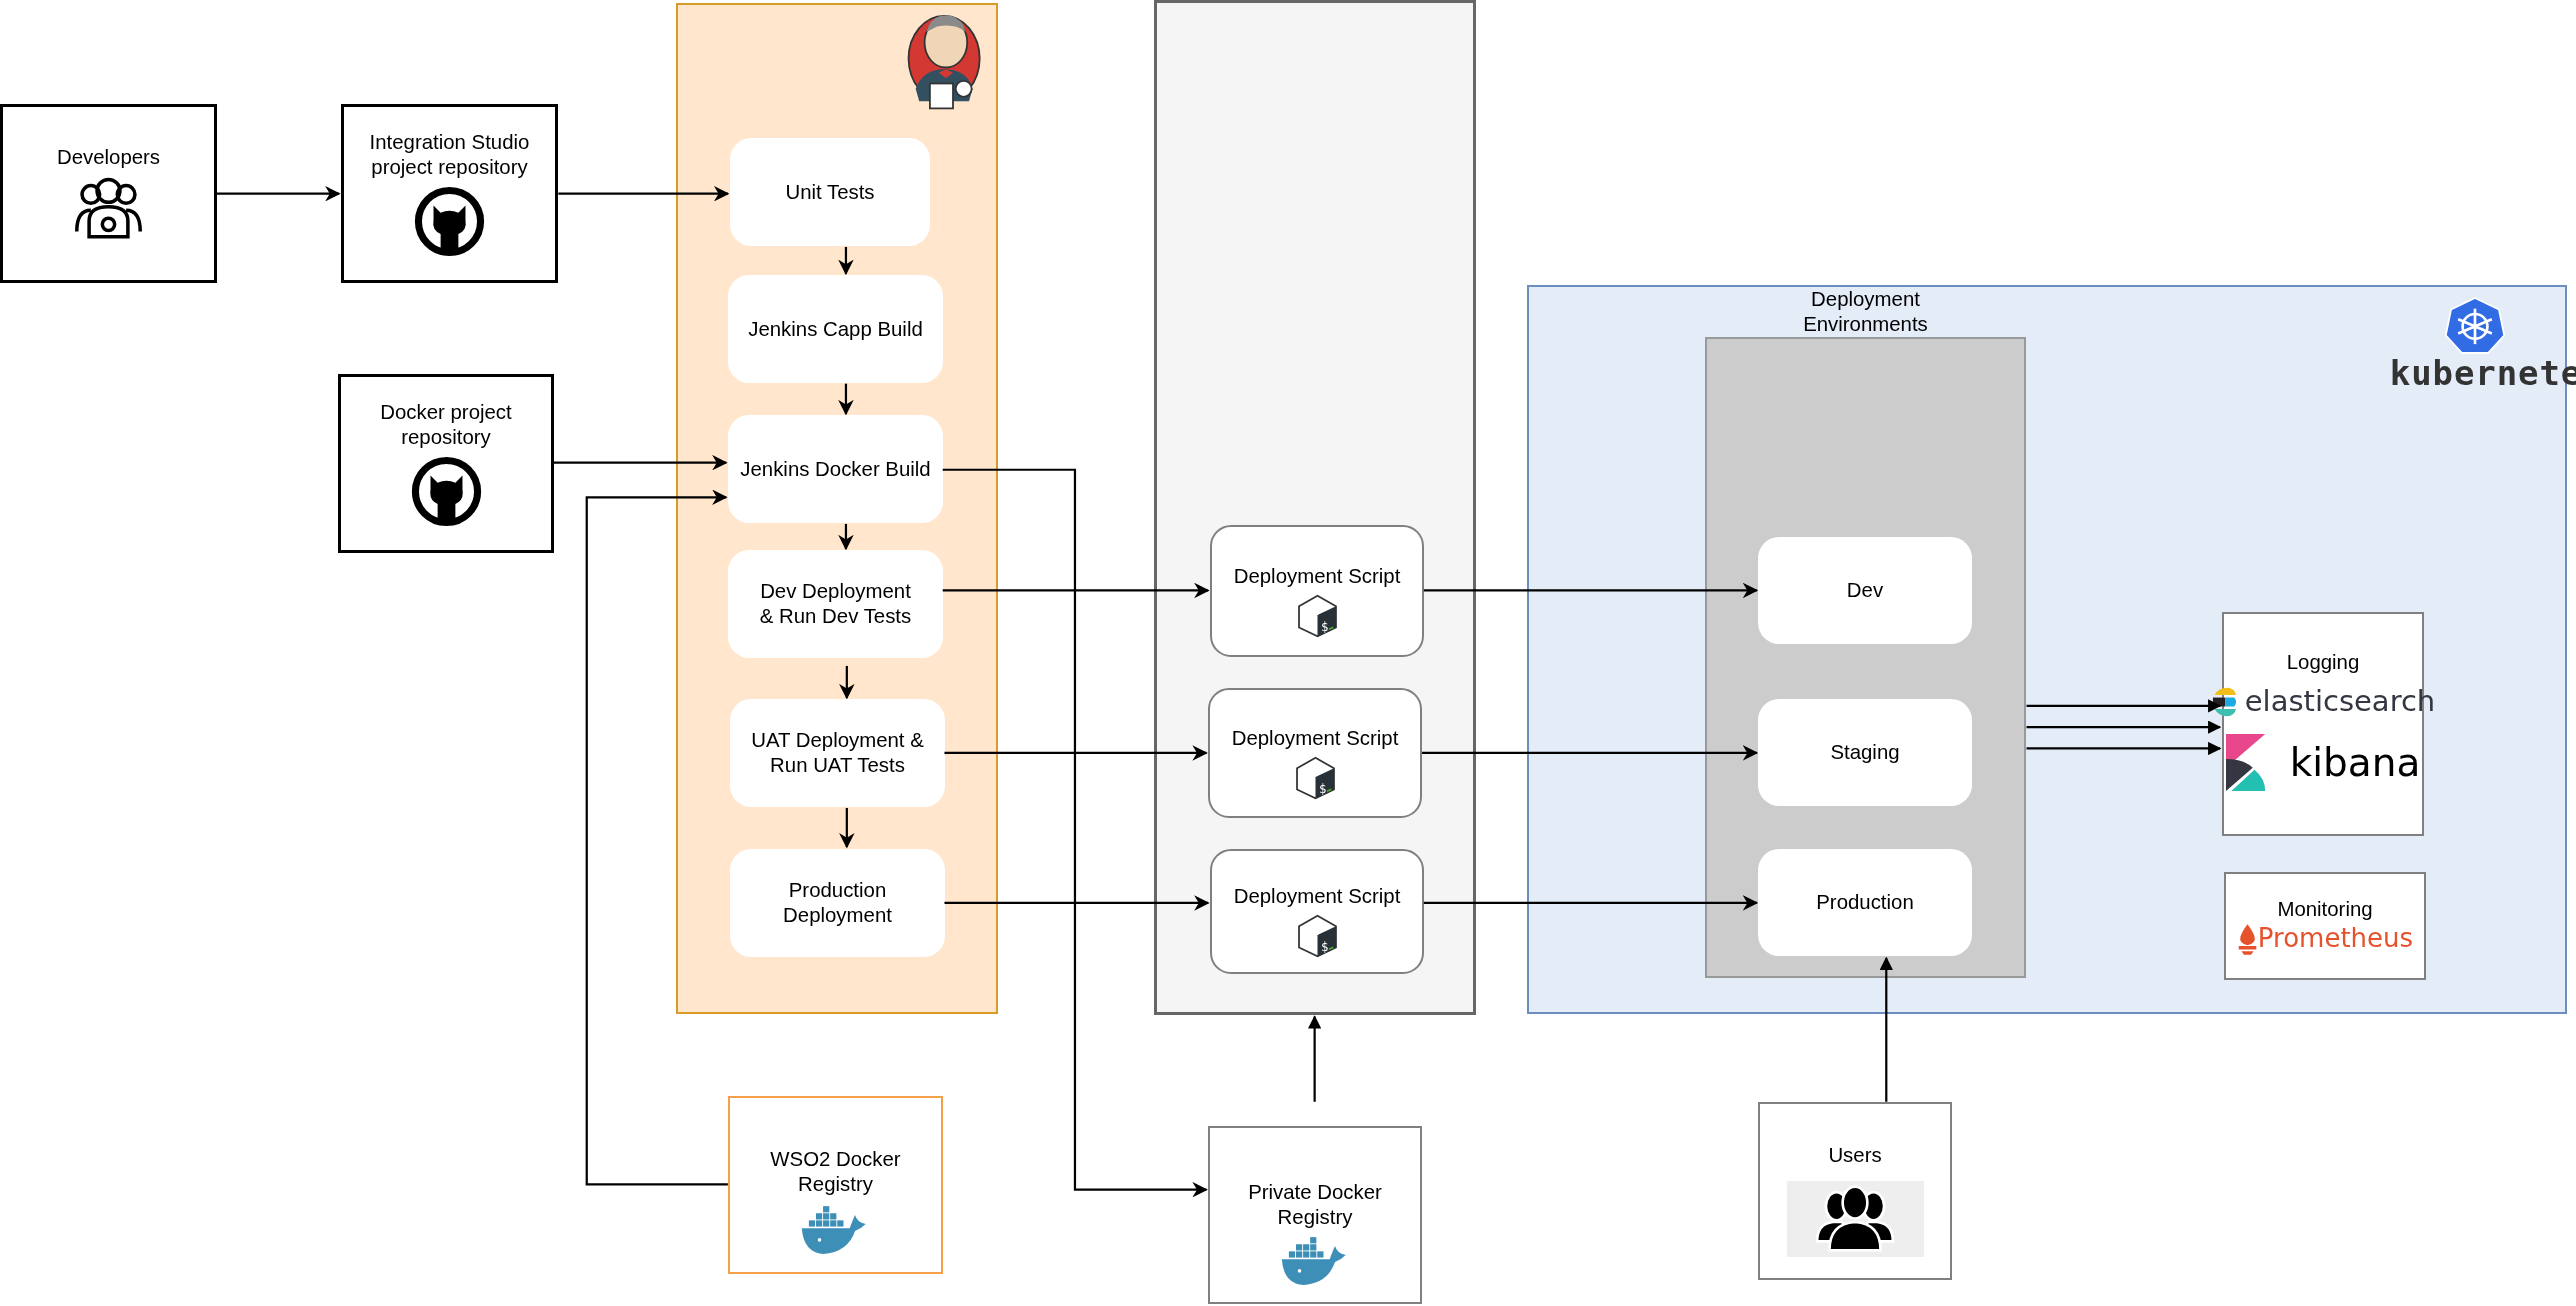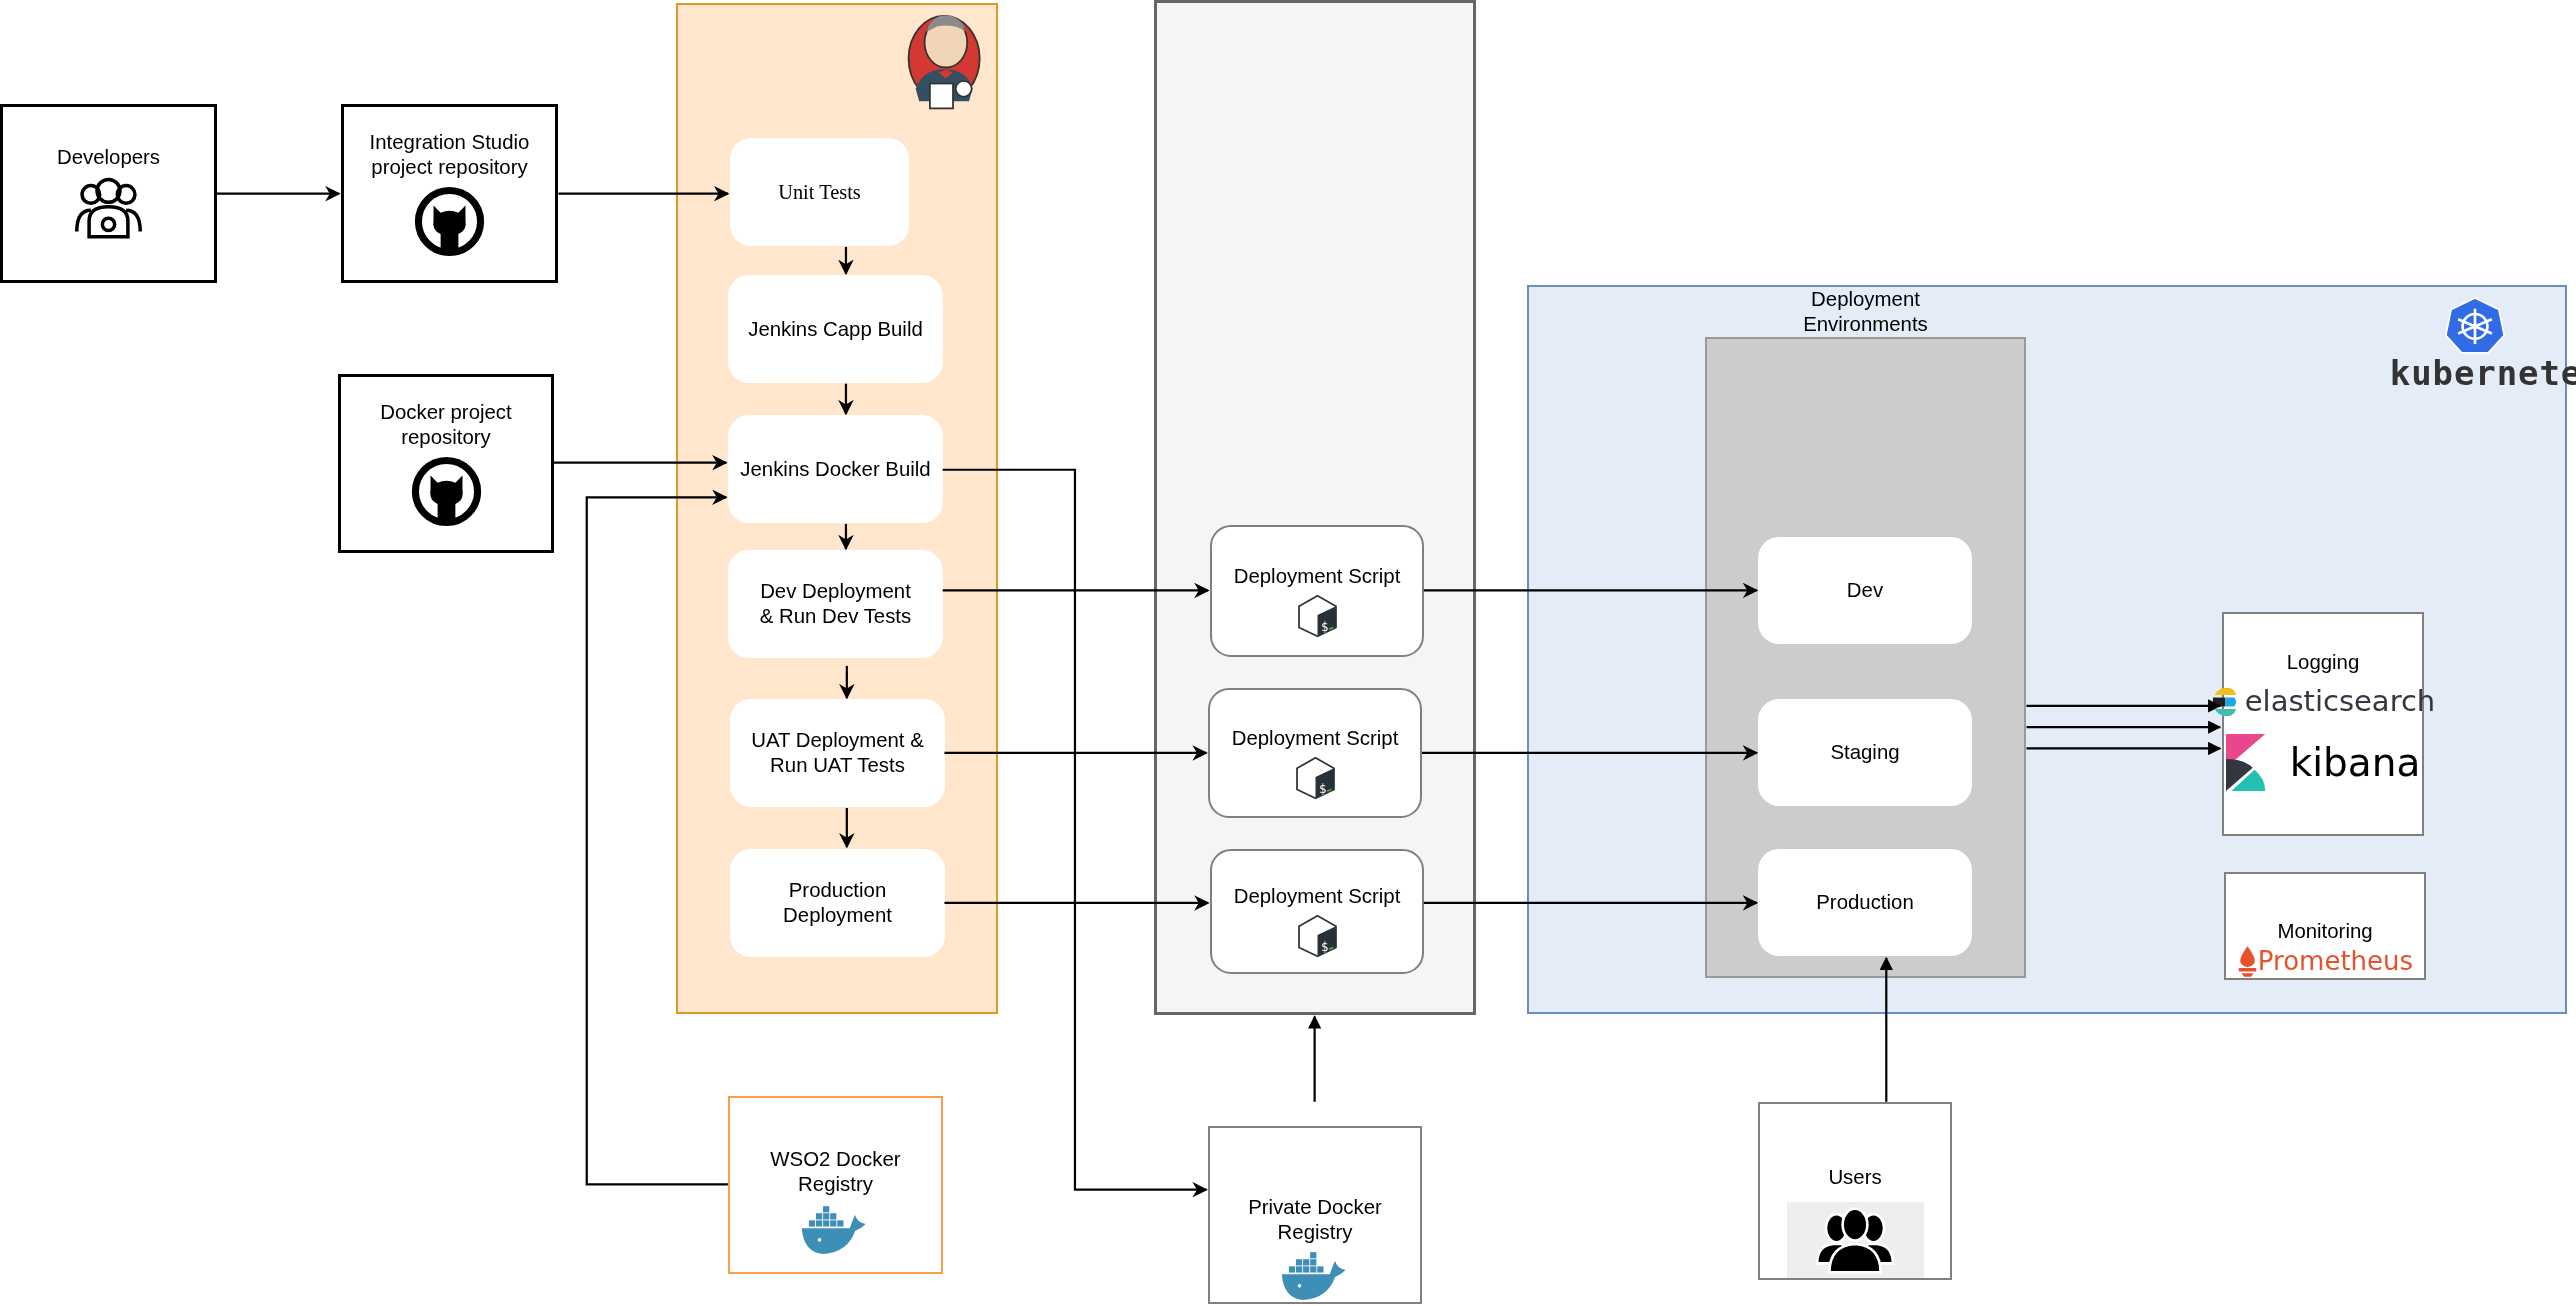--- a/index.html
+++ b/index.html
@@ -1,21 +1,21 @@
 <!DOCTYPE html>
 <html style="font-size:14px"><head>
 <meta charset="utf-8">
 <style>
   html, body { margin: 0; padding: 0; background: #ffffff; }
   body { width: 2576px; height: 1307px; position: relative; overflow: hidden;
          font-family: "Liberation Sans", sans-serif; color: #000; }
   .abs { position: absolute; box-sizing: border-box; }
   .box { background: #fff; border: 3.6px solid #000; display: flex; flex-direction: column;
          align-items: center; justify-content: center; text-align: center; font-size: 20.4px; line-height: 25px; }
-  .box.gray { border: 2.7px solid #808080; justify-content: flex-end; }
+  .box.gray { border: 2.7px solid #808080; }
   .box.orange { border: 2.7px solid #F5A04A; }
   .step { background: #fff; border-radius: 21px; display: flex; align-items: center;
           justify-content: center; text-align: center; font-size: 20.4px; line-height: 25px; }
   .step.outlined { border: 2.7px solid #808080; flex-direction: column; }
   .container-jenkins { background: #FFE6CC; border: 2.7px solid #D79B28; }
   .container-scripts { background: #F5F5F5; border: 3.6px solid #666666; }
   .container-k8s { background: #E4ECF8; border: 2.7px solid #6C8EBF; }
   .container-env { background: #CCCCCC; border: 2.7px solid #999999; }
   .label { font-size: 20.4px; line-height: 25px; text-align: center; }
   svg.wires { position: absolute; left: 0; top: 0; pointer-events: none; }
@@ -87,21 +87,21 @@
 
 <div class="abs box" style="left:338px; top:374px; width:216px; height:179px;">
   <div class="txt">Docker project
 repository</div>
   <svg width="71" height="71" viewBox="0 0 80 80" style="margin-top:5.3px;">
     <circle cx="40" cy="40" r="35" fill="#fff" stroke="#000" stroke-width="8"></circle>
     <path d="M22 22 L30 30 Q40 26 50 30 L58 22 L58 38 Q60 50 50 54 L50 72 L30 72 L30 54 Q20 50 22 38 Z" fill="#000"></path>
   </svg>
 </div>
 
-<div class="abs step txt" style="left:730px; top:138px; width:179px; height:108px;font-family:Liberation Serif, serif;">Unit Tests</div>
+<div class="abs step txt" style="left:730px; top:138px; width:200px; height:108px;">Unit Tests</div>
 <div class="abs step txt" style="left:728px; top:275px; width:215px; height:108px;">Jenkins Capp Build</div>
 <div class="abs step txt" style="left:728px; top:415px; width:215px; height:108px;">Jenkins Docker Build</div>
 <div class="abs step txt" style="left:728px; top:550px; width:215px; height:108px;">Dev Deployment
 &amp; Run Dev Tests</div>
 <div class="abs step txt" style="left:730px; top:699px; width:215px; height:108px;">UAT Deployment &amp;
 Run UAT Tests</div>
 <div class="abs step txt" style="left:730px; top:849px; width:215px; height:108px;">Production
 Deployment</div>
 
 <div class="abs step outlined" style="left:1210px; top:525px; width:214px; height:132px; padding-top:19.5px;">

